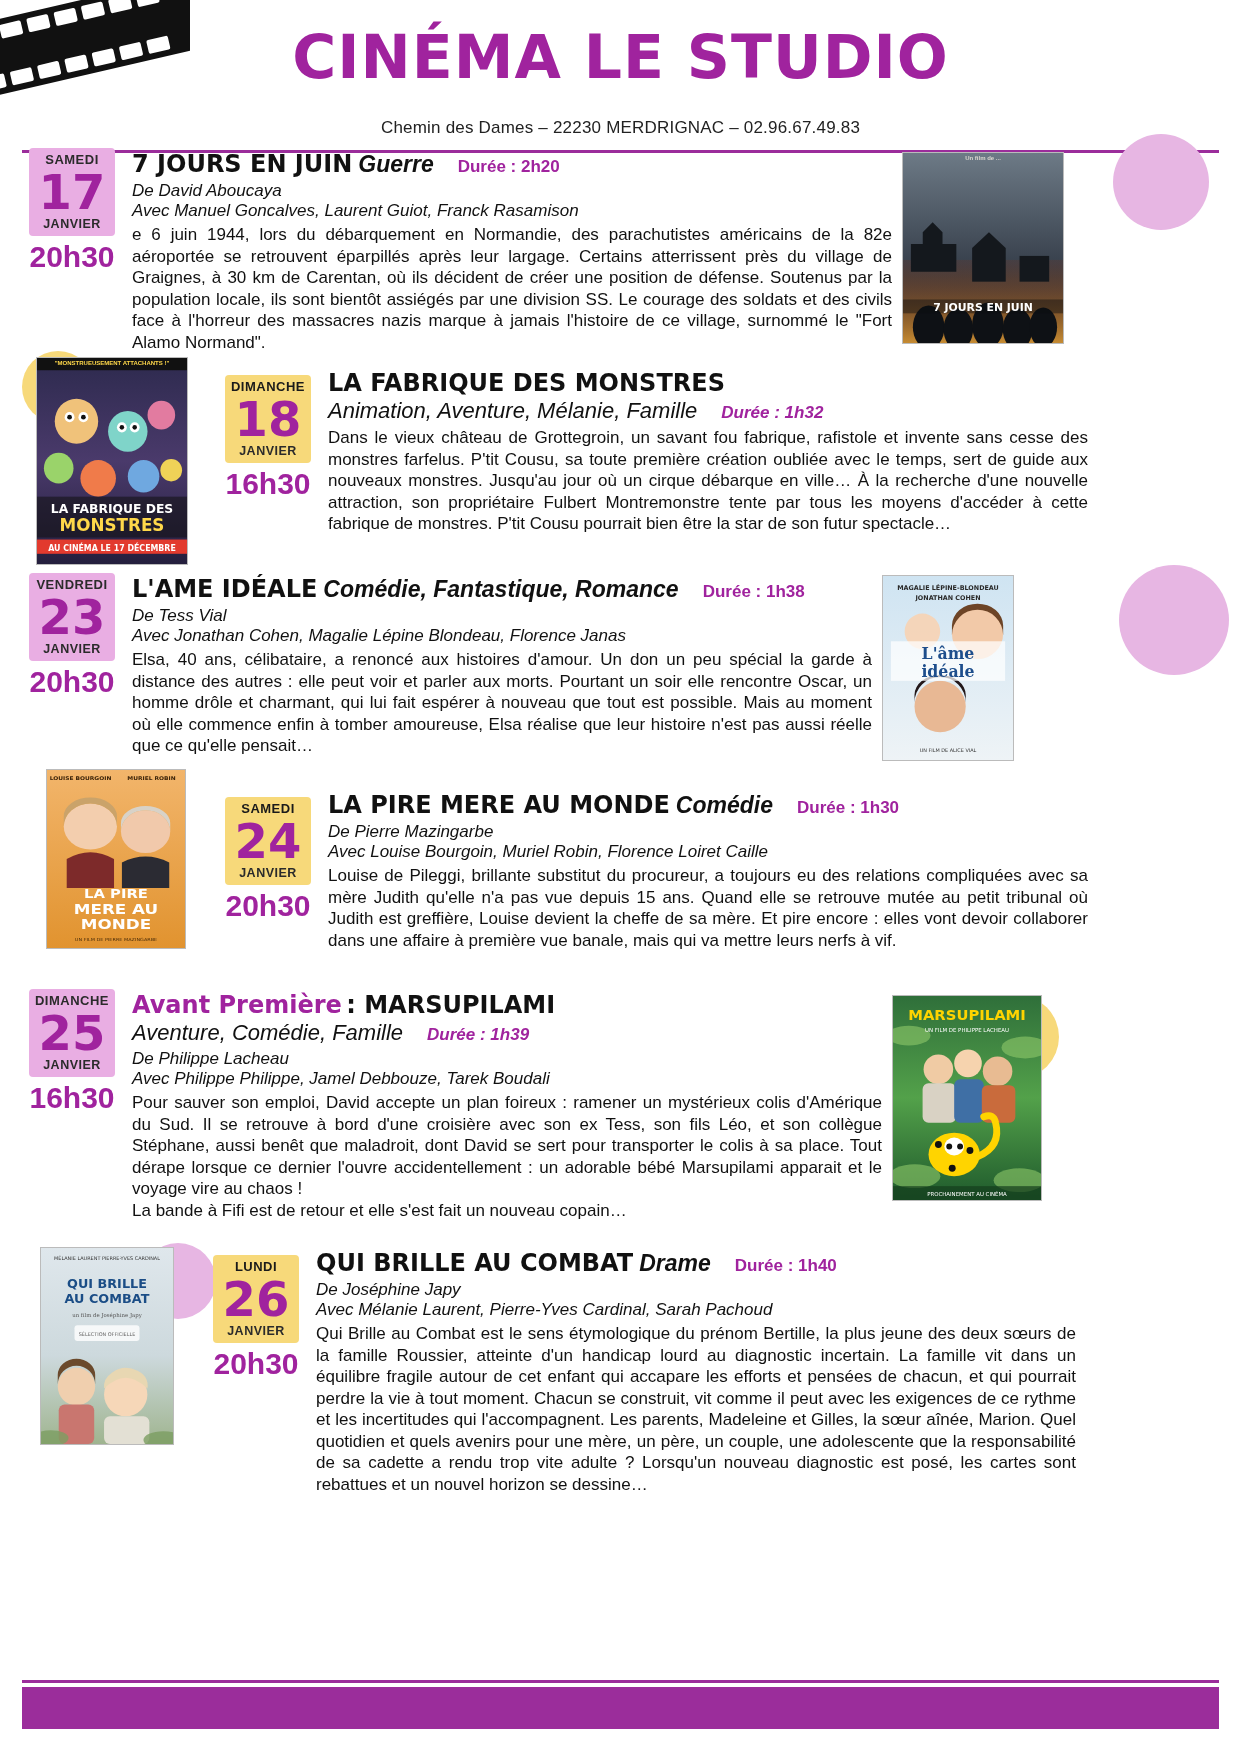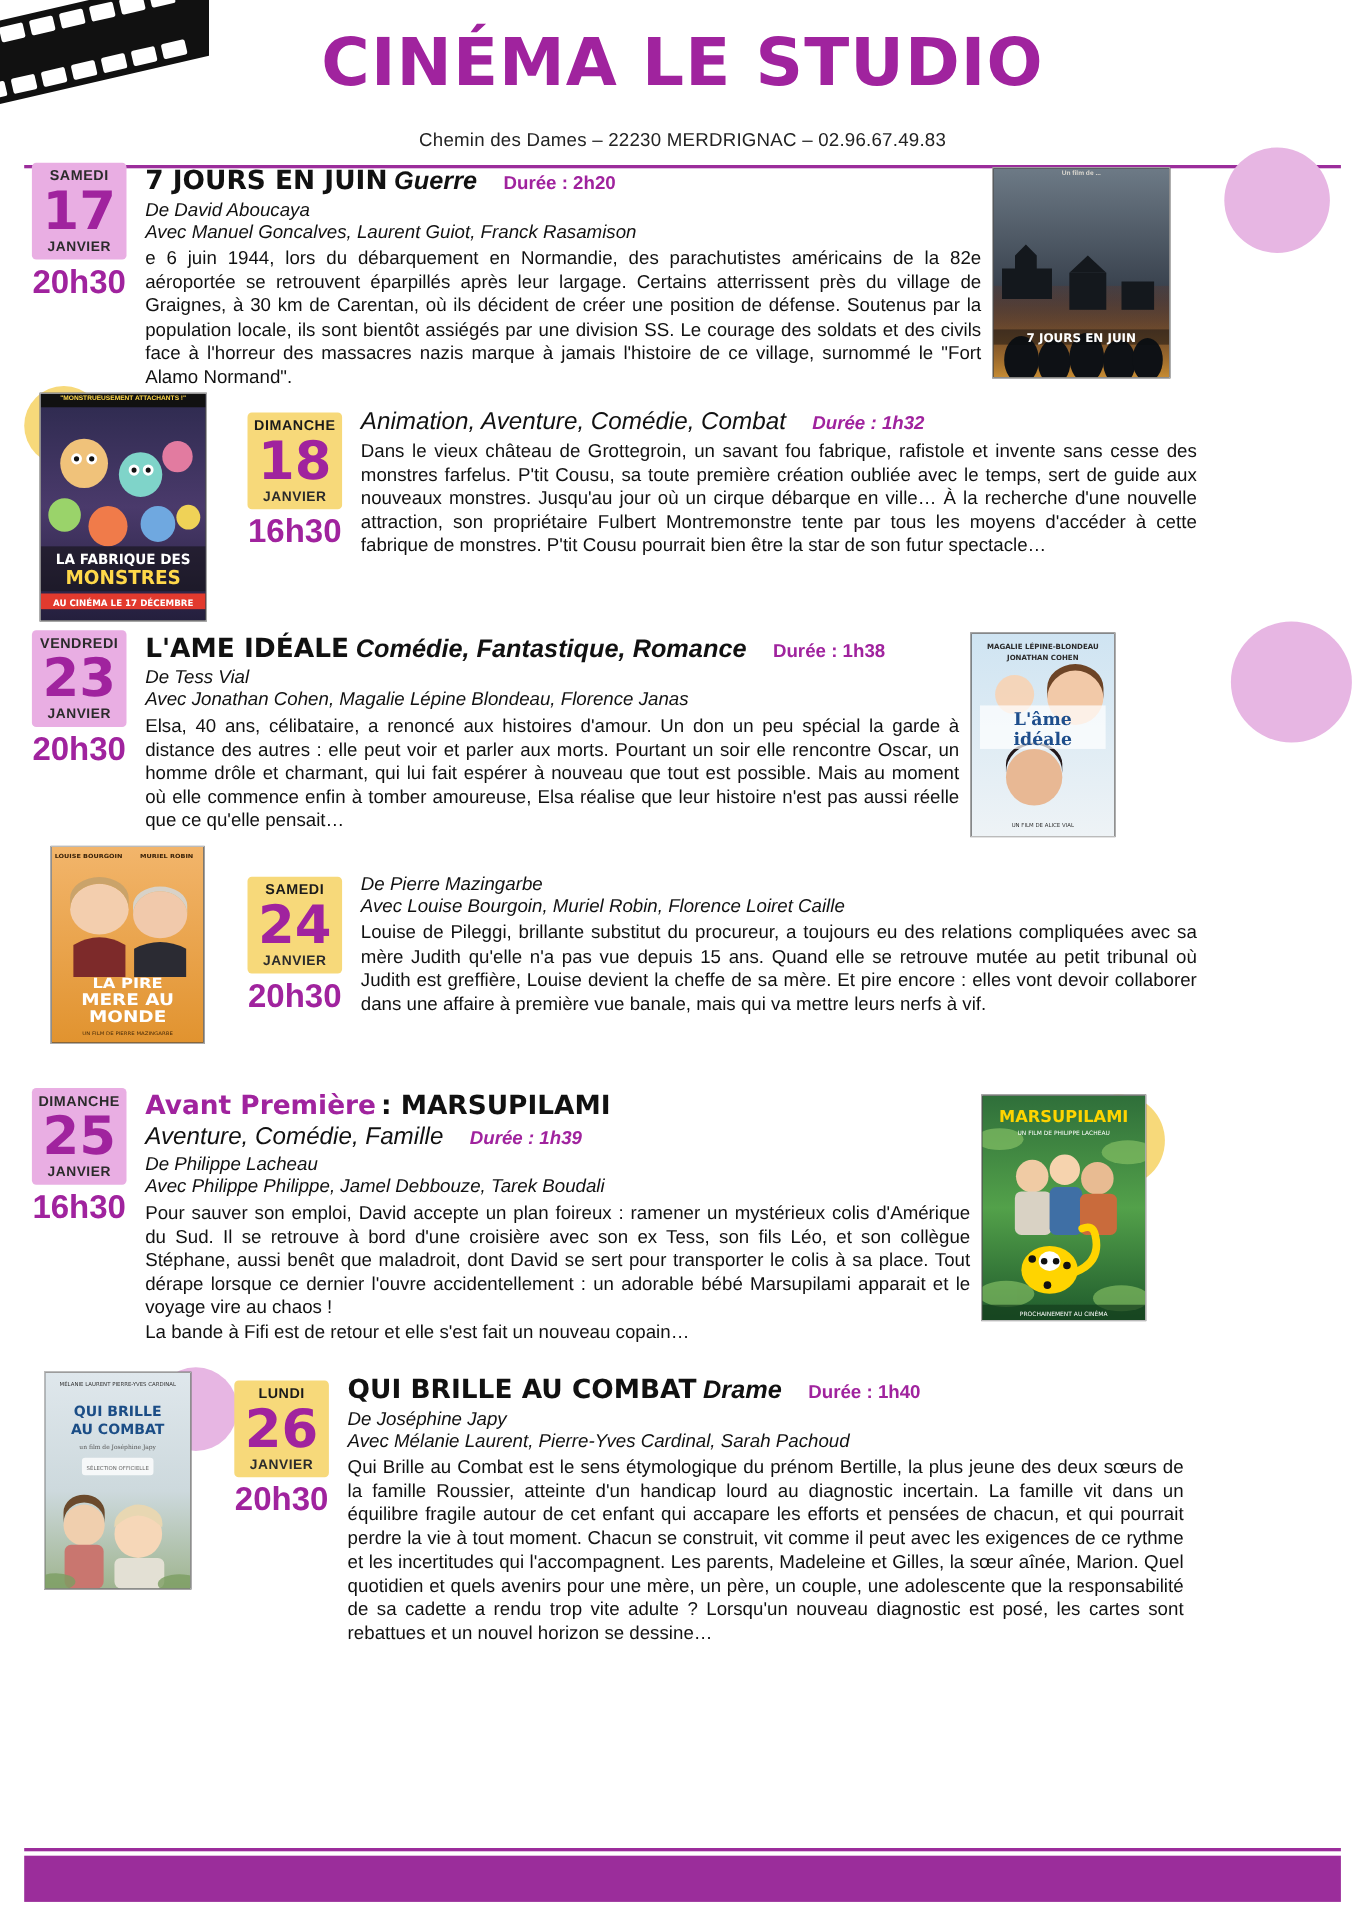--- a/index.html
+++ b/index.html
@@ -333,22 +333,25 @@
       </div>
       <div class="datecol" style="margin-left:20px;padding-top:18px;">
         <div class="badge yellow">
           <div class="dow">DIMANCHE</div>
           <div class="day">18</div>
           <div class="mon">JANVIER</div>
         </div>
         <div class="time">16h30</div>
       </div>
       <div class="textcol" style="max-width:760px;padding-top:12px;">
+        <div>
+          <span class="ftitle">LA FABRIQUE DES MONSTRES</span>
+        </div>
         <div class="genre-line">
-          <span>Animation, Aventure, Comédie, Combat</span><span class="duree">Durée : 1h32</span>
+          <span>Animation, Aventure, Mélanie, Famille</span><span class="duree">Durée : 1h32</span>
         </div>
         <div class="synopsis">Dans le vieux château de Grottegroin, un savant fou fabrique, rafistole et invente sans cesse des monstres farfelus. P'tit Cousu, sa toute première création oubliée avec le temps, sert de guide aux nouveaux monstres. Jusqu'au jour où un cirque débarque en ville… À la recherche d'une nouvelle attraction, son propriétaire Fulbert Montremonstre tente par tous les moyens d'accéder à cette fabrique de monstres. P'tit Cousu pourrait bien être la star de son futur spectacle…</div>
       </div>
     </div>
   </div>
 
   <div class="film" style="min-height:192px;">
     <div class="blob pink" style="width:110px;height:110px;right:-10px;top:-8px;"></div>
     <div class="film-row">
       <div class="datecol">
@@ -419,20 +422,23 @@
       </div>
       <div class="datecol" style="margin-left:22px;padding-top:28px;">
         <div class="badge yellow">
           <div class="dow">SAMEDI</div>
           <div class="day">24</div>
           <div class="mon">JANVIER</div>
         </div>
         <div class="time">20h30</div>
       </div>
       <div class="textcol" style="max-width:760px;padding-top:22px;">
+        <div>
+          <span class="ftitle">LA PIRE MERE AU MONDE</span><span class="genre">Comédie</span><span class="duree">Durée : 1h30</span>
+        </div>
         <div class="director">De Pierre Mazingarbe</div>
         <div class="cast">Avec Louise Bourgoin, Muriel Robin, Florence Loiret Caille</div>
         <div class="synopsis">Louise de Pileggi, brillante substitut du procureur, a toujours eu des relations compliquées avec sa mère Judith qu'elle n'a pas vue depuis 15 ans. Quand elle se retrouve mutée au petit tribunal où Judith est greffière, Louise devient la cheffe de sa mère. Et pire encore : elles vont devoir collaborer dans une affaire à première vue banale, mais qui va mettre leurs nerfs à vif.</div>
       </div>
     </div>
   </div>
 
   <div class="film" style="min-height:254px;">
     <div class="blob yellow" style="width:84px;height:84px;right:160px;top:6px;"></div>
     <div class="film-row">

